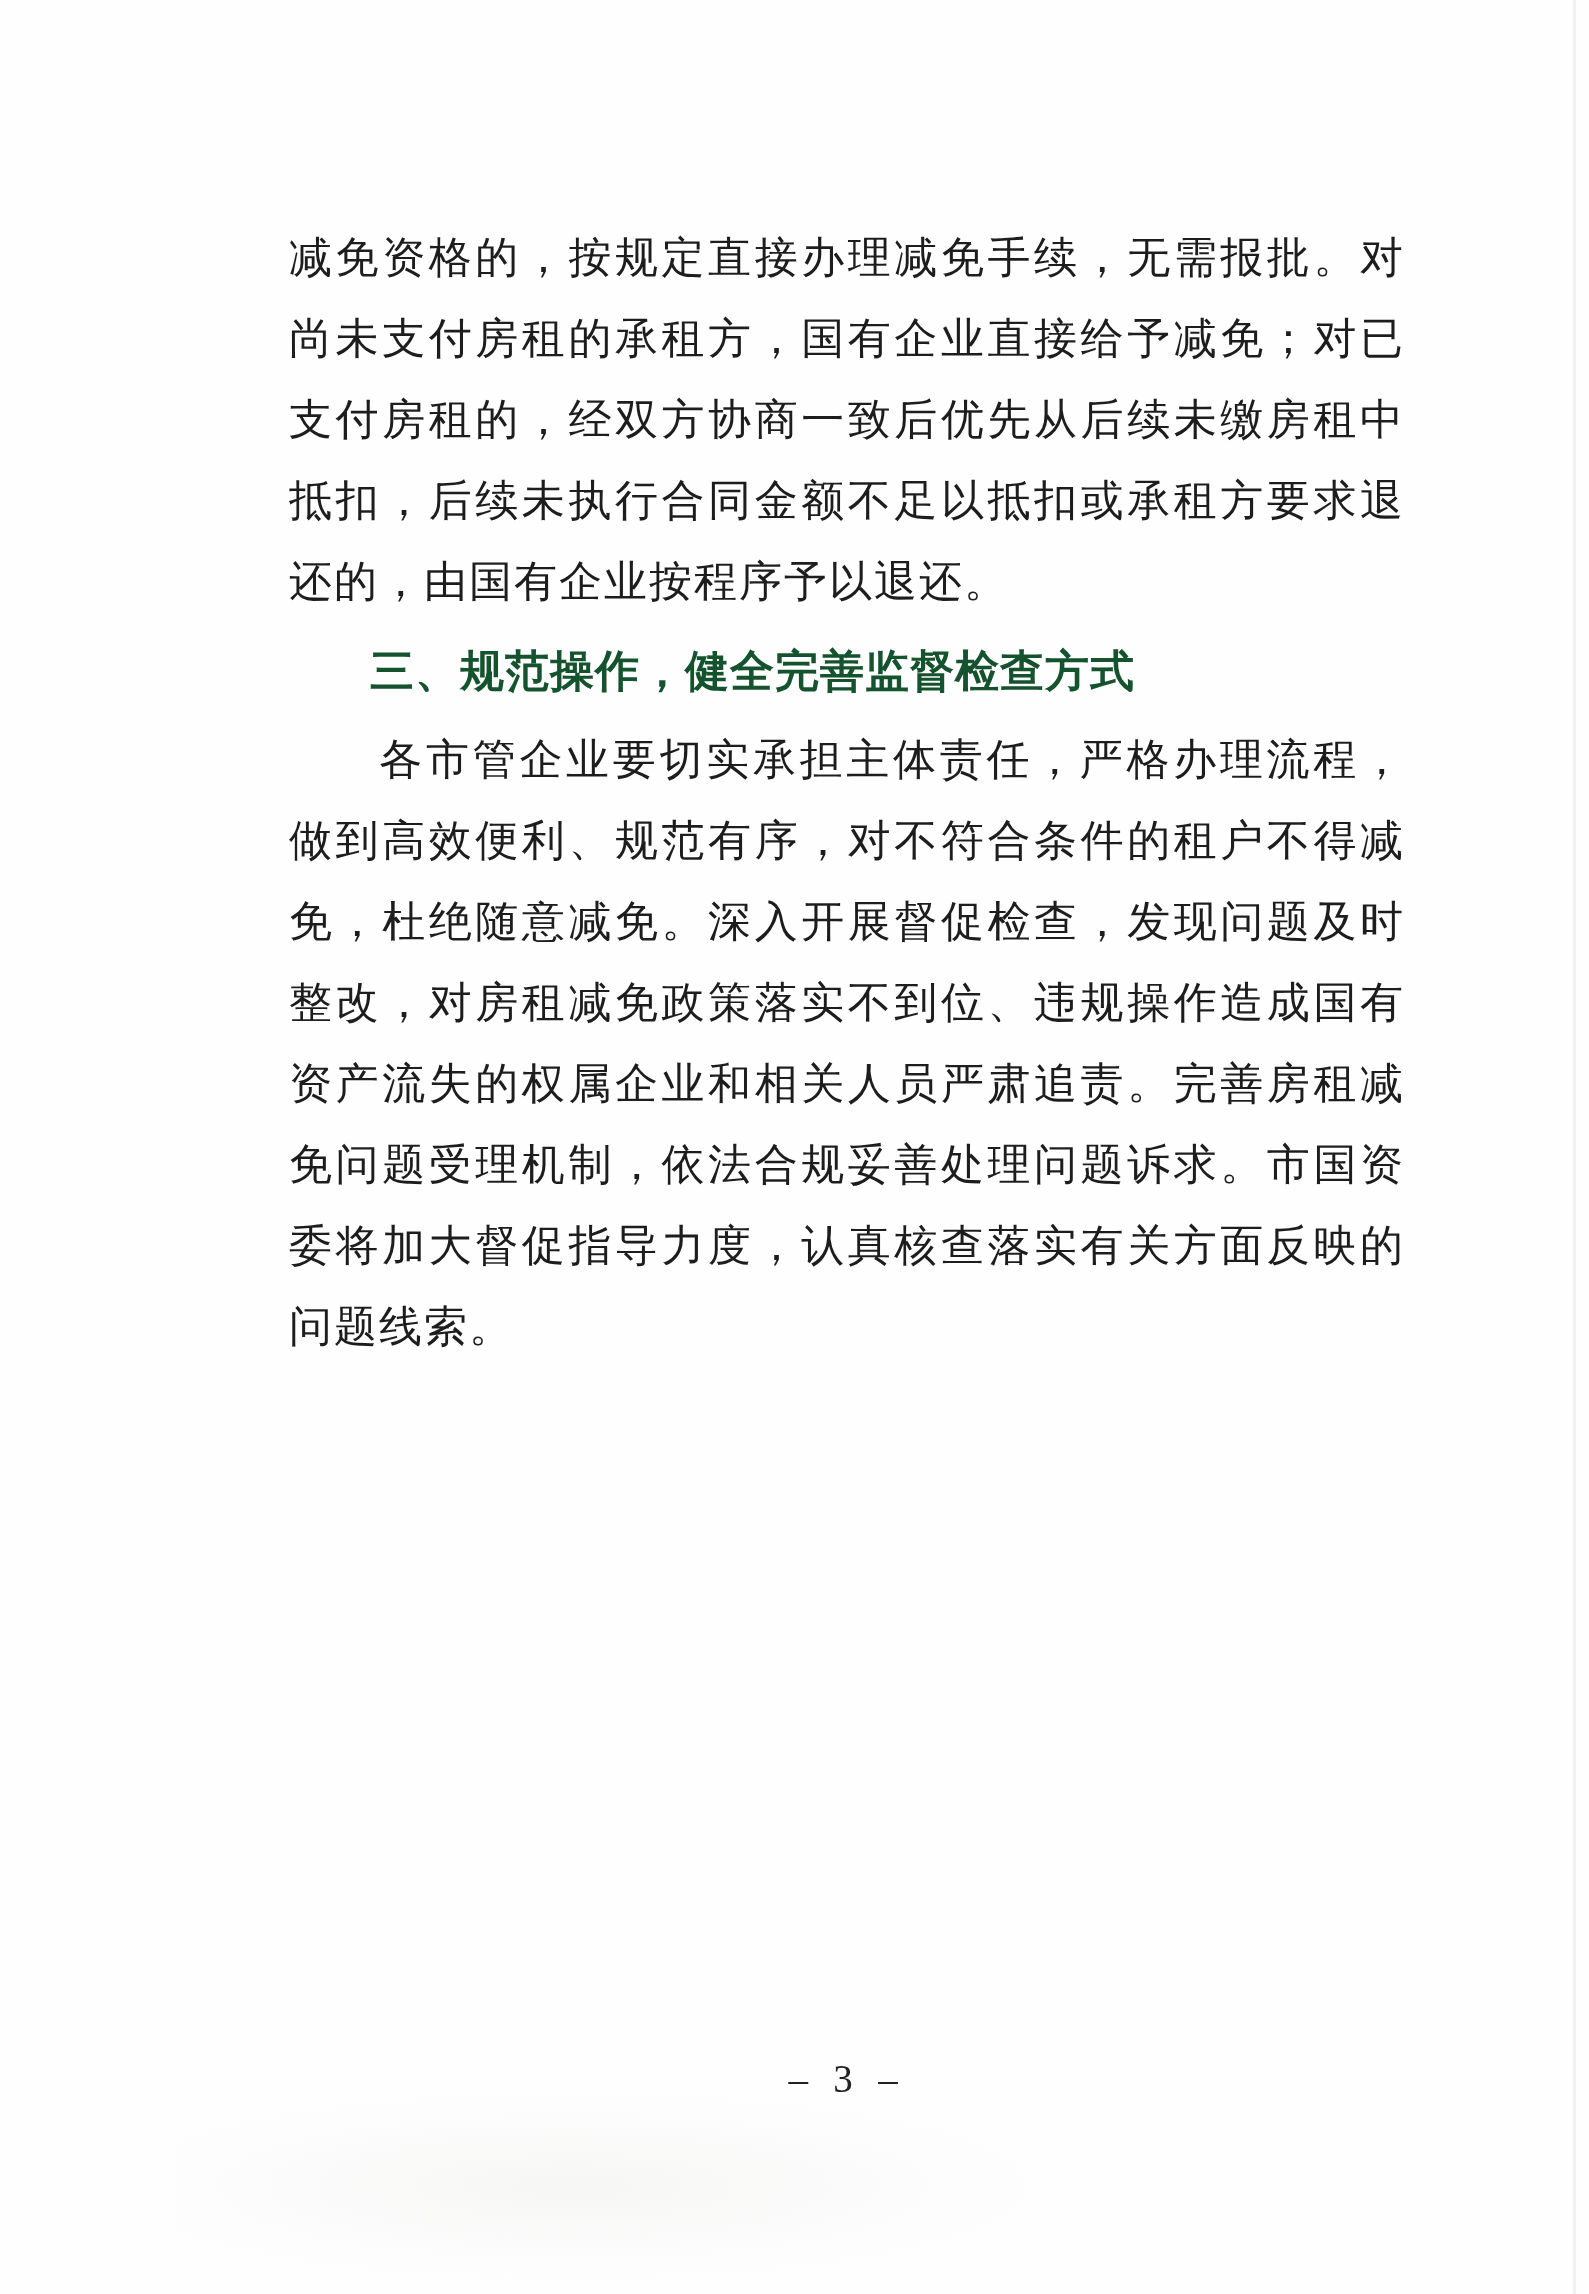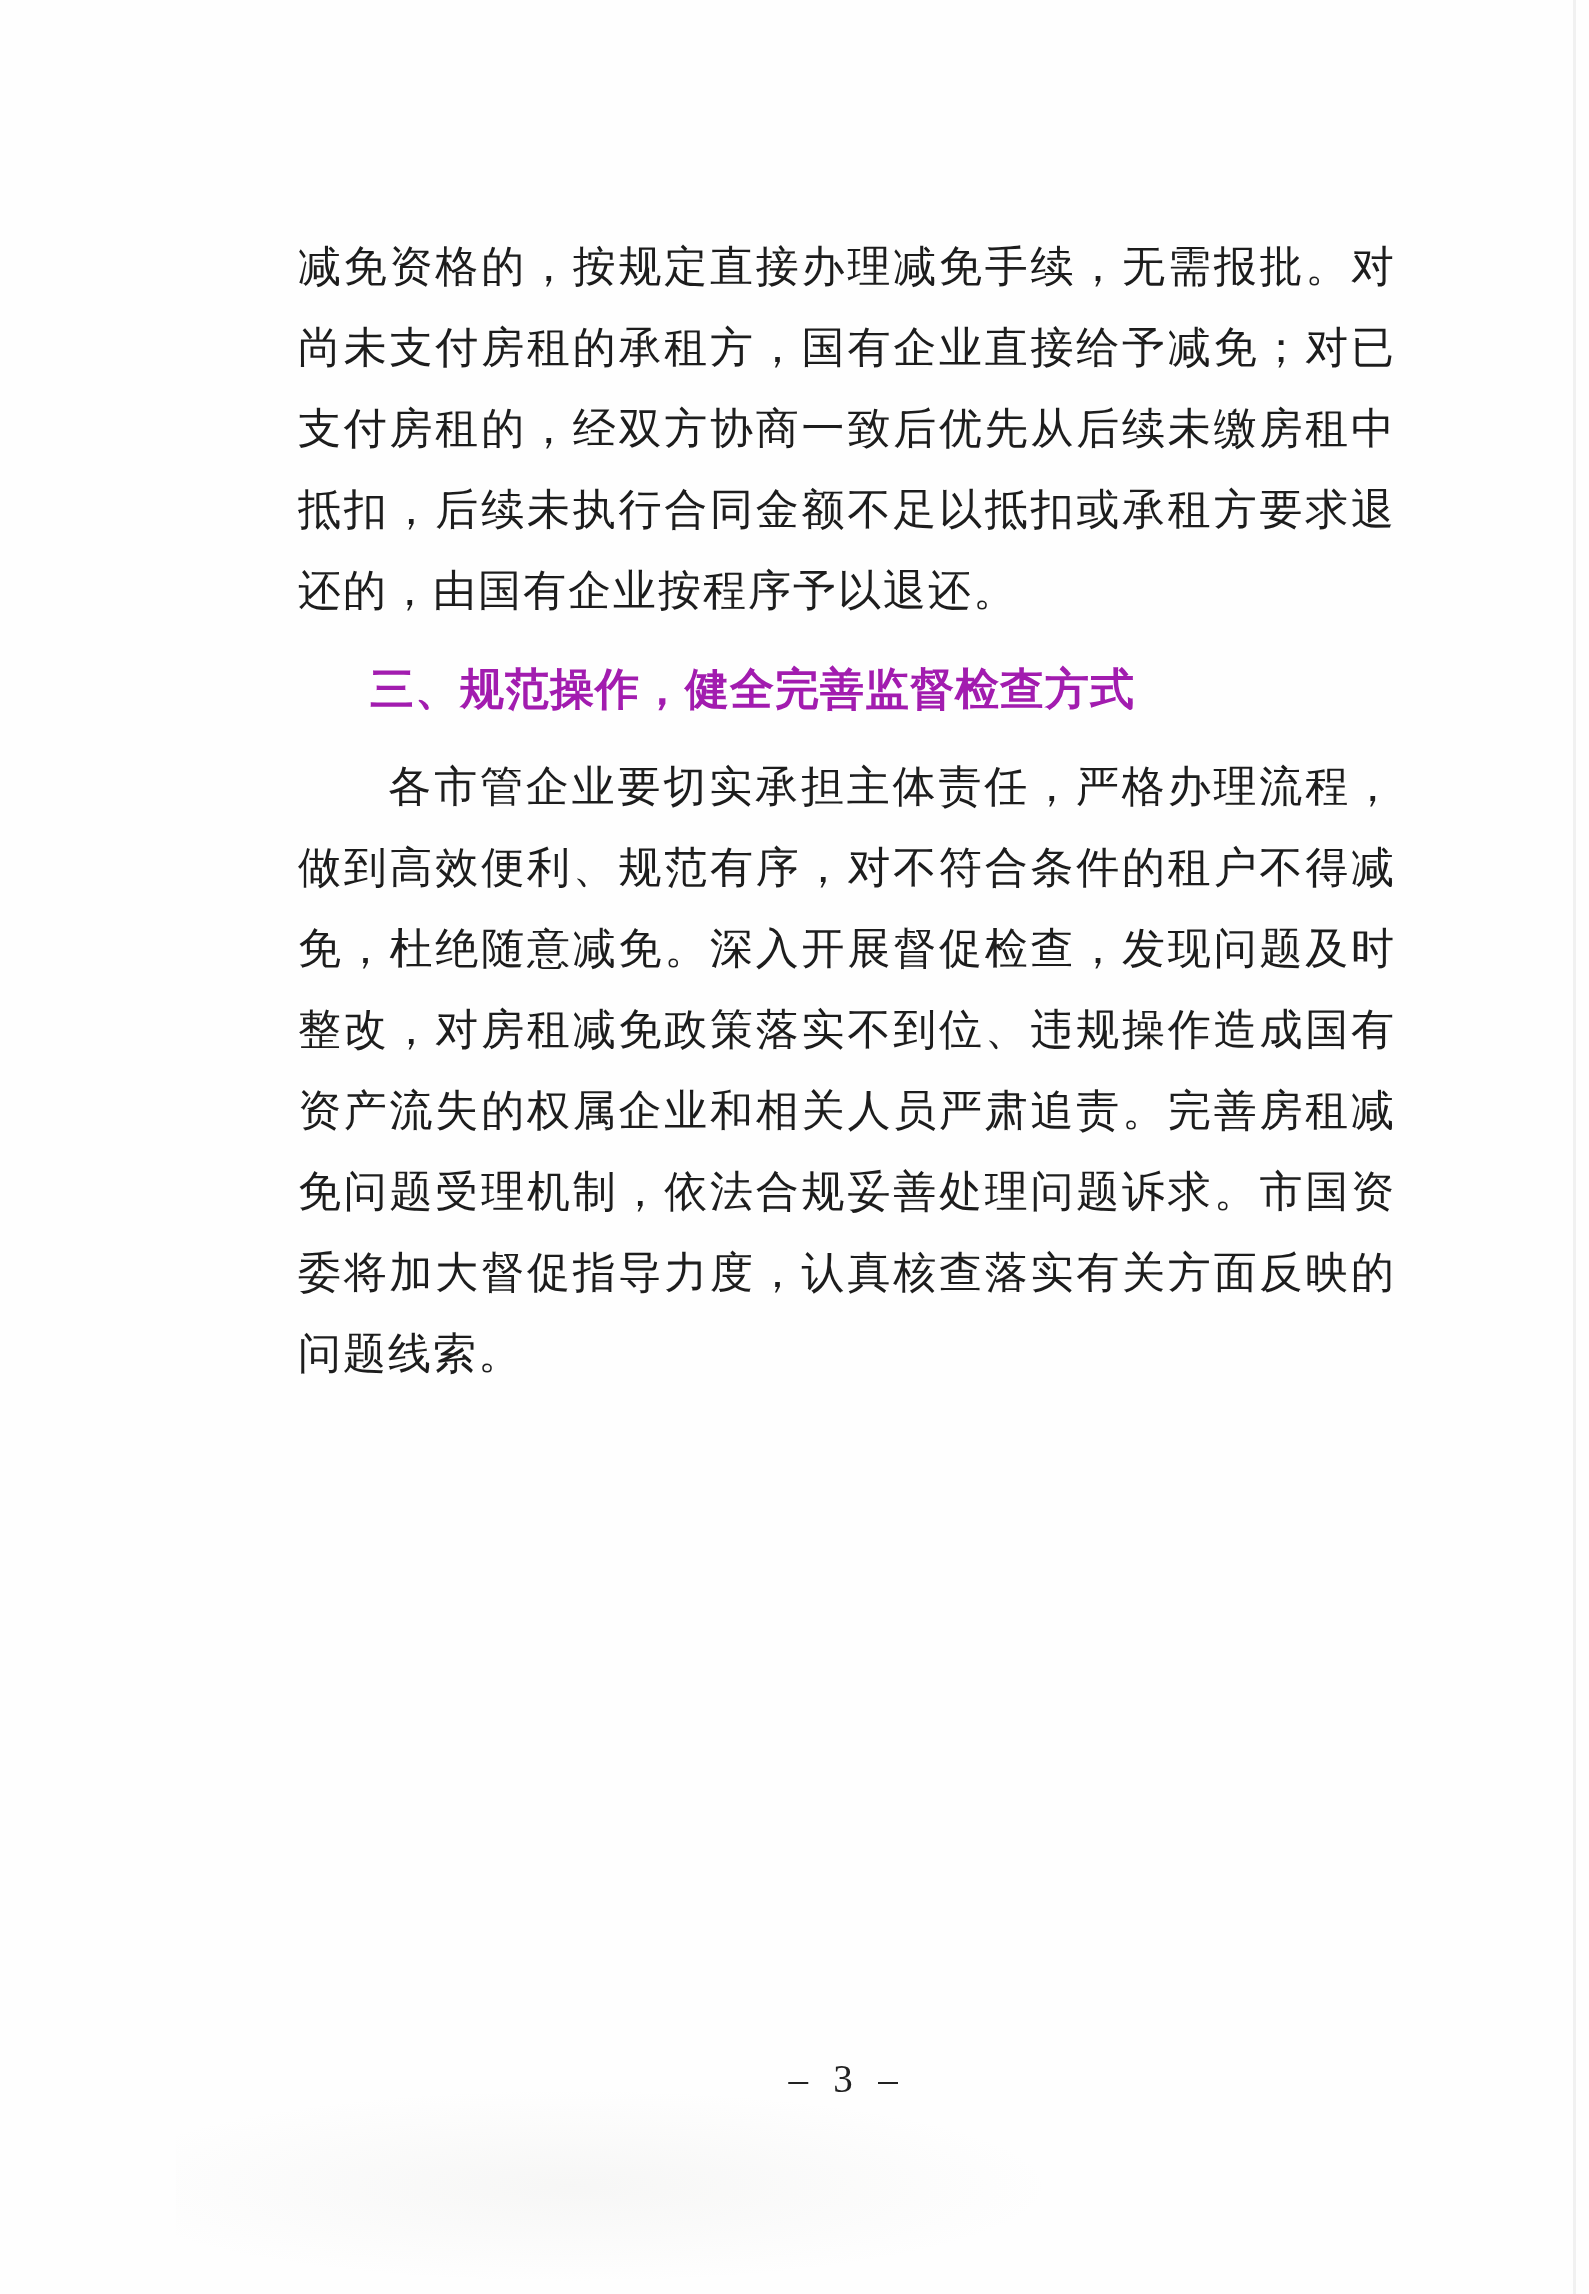--- a/index.html
+++ b/index.html
@@ -38,32 +38,32 @@
     left: 281px;
     top: 209px;
     width: 1132px;
     font-size: 43px;
     line-height: 81px;
     letter-spacing: 2px;
     text-align: justify;
     text-justify: inter-ideograph;
   }
   .para {
-    margin: 17px;
+    margin: 8px;
     text-indent: 2.1em;
   }
   .para.no-indent {
     text-indent: 0;
   }
   .heading {
     margin: 0;
     font-family: "Liberation Sans", sans-serif;
     font-weight: 700;
     font-size: 44px;
-    color: #a21caf;
+    color: #14532d;
     text-indent: 2.02em;
     letter-spacing: 1px;
   }
   .page-number {
     position: absolute;
     left: 281px;
     top: 2056px;
     width: 1132px;
     text-align: center;
     font-size: 39px;

